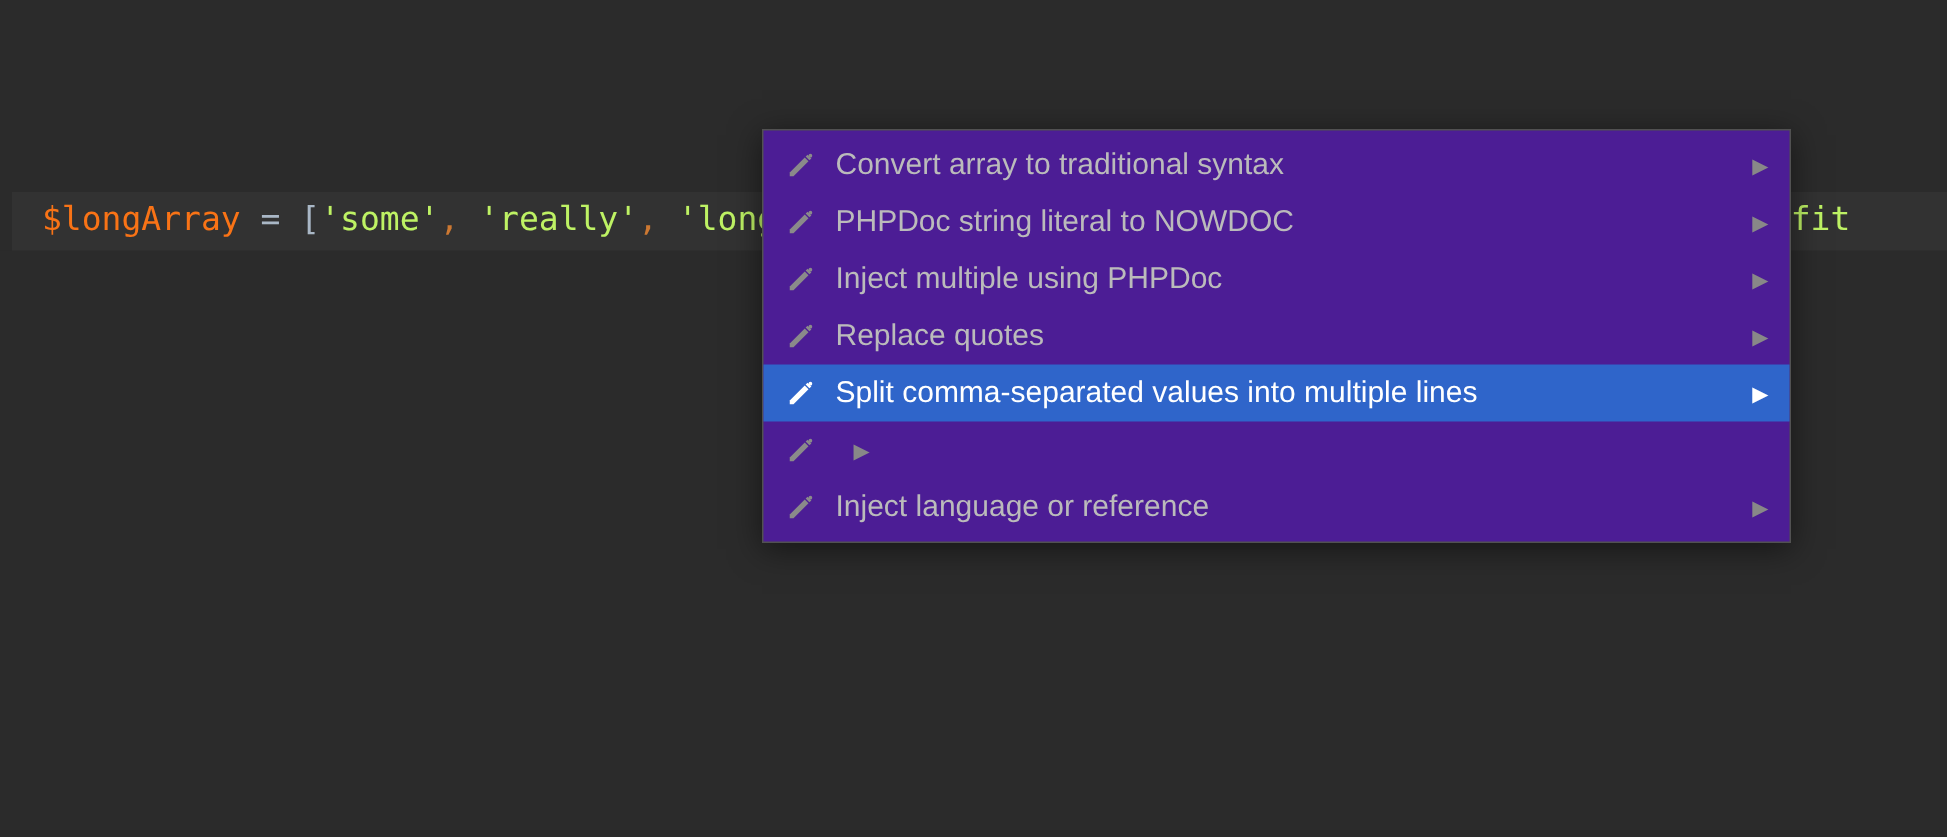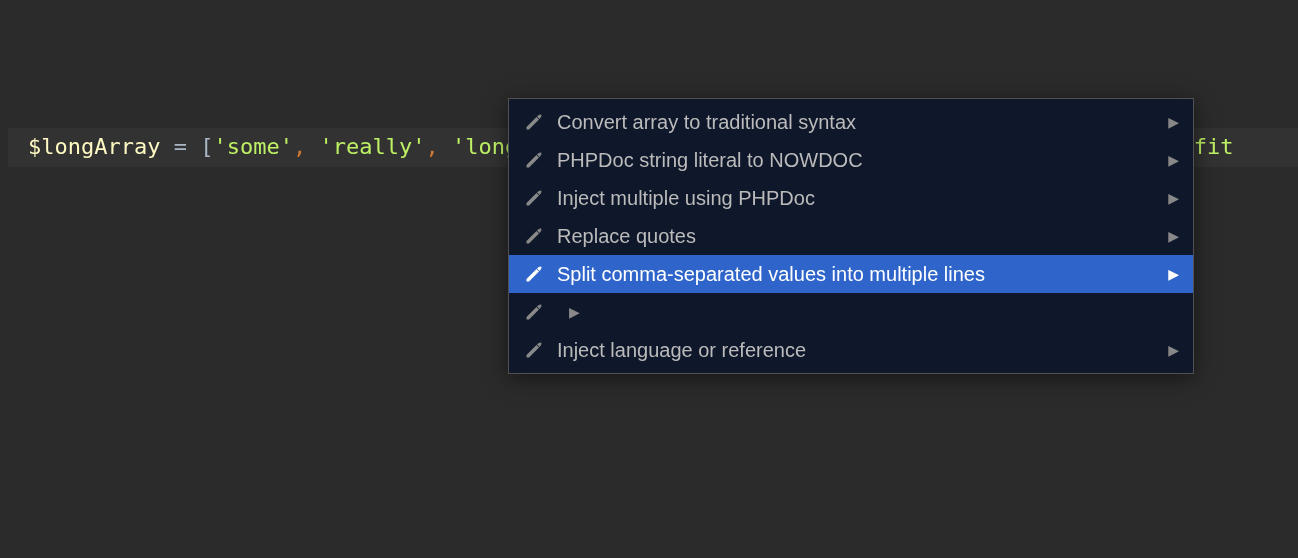--- a/index.html
+++ b/index.html
@@ -20,33 +20,33 @@
       padding-left: 8px;
       background: #2b2b2b;
     }
     .code-line {
       font-size: 22px;
       line-height: 1.4;
       white-space: nowrap;
       background: #323232;
       padding: 4px 20px;
     }
-    .variable { color: #fef9c3; }
+    .variable { color: #f97316; }
     .operator { color: #A9B7C6; }
     .whitespace { color: #A9B7C6; }
     .bracket { color: #A9B7C6; }
     .string { color: #bef264; }
     .comma { color: #CC7832; }
     
     .context-menu {
       position: absolute;
-      top: 98px;
+      top: 86px;
       left: 508px;
       width: 686px;
-      background: #0f172a;
+      background: #4c1d95;
       border: 1px solid #515151;
       box-shadow: 0 4px 20px rgba(0,0,0,0.5);
       padding: 4px 0;
     }
     .menu-item {
       display: flex;
       align-items: center;
       padding: 6px 14px;
       font-family: -apple-system, BlinkMacSystemFont, 'Segoe UI', Arial, sans-serif;
       font-size: 20px;

